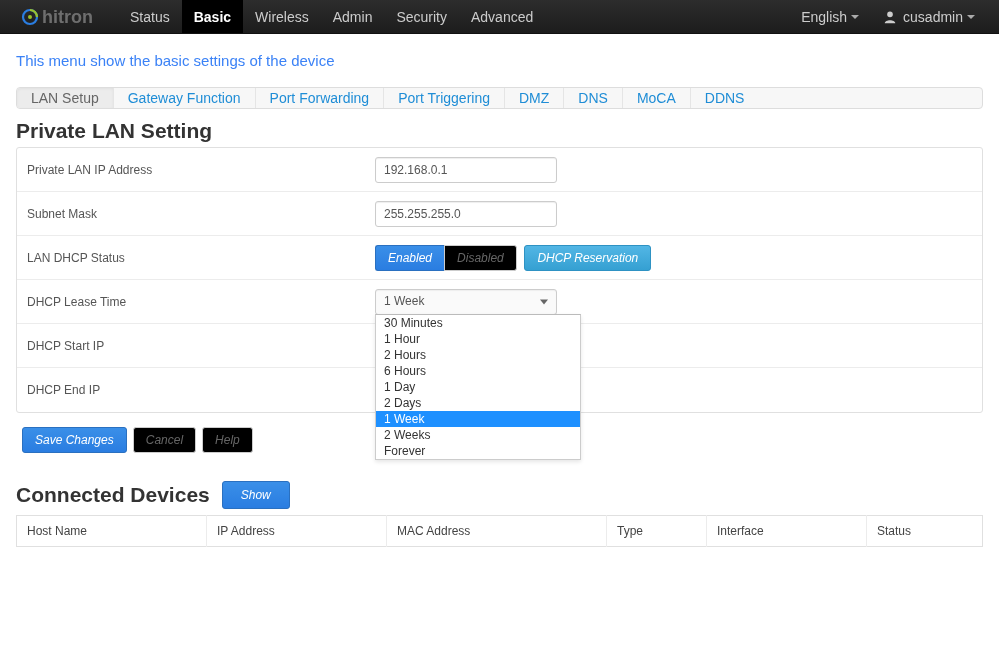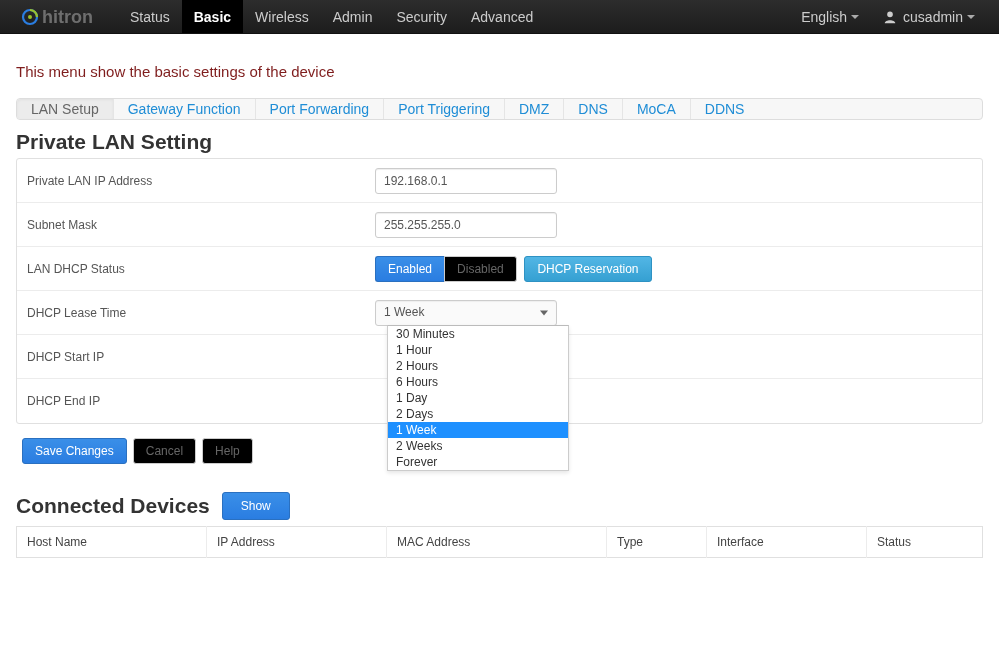--- a/index.html
+++ b/index.html
@@ -60,23 +60,22 @@
   h1.page-title {
     font-size: 40px;
     font-weight: bold;
     color: #333;
     margin-top: 12px;
     margin-bottom: 6px;
     letter-spacing: -0.5px;
   }
   .page-sub {
     font-size: 15px;
-    color: #7f1d1d;
+    color: #3b82f6;
     margin-bottom: 18px;
-    margin-top: 11px;
   }
   
   .tabs {
     display: flex;
     border: 1px solid #ddd;
     border-radius: 4px;
     background: #f7f7f7;
     padding: 0;
     margin-bottom: 8px;
   }
@@ -142,20 +141,21 @@
     justify-content: center;
     padding: 5px 12px;
     font-size: 12px;
     border-radius: 3px;
     border: 1px solid #ccc;
     background: #f5f5f5;
     color: #333;
     cursor: pointer;
     height: 26px;
     line-height: 1;
+    font-style: italic;
   }
   .btn-primary {
     background: #2a7de1;
     background-image: linear-gradient(to bottom, #3a8fe8, #2a7de1);
     border-color: #2a70c0;
     color: #fff;
   }
   .btn-info {
     background: #3aa7d9;
     background-image: linear-gradient(to bottom, #52b6e5, #35a0d2);
@@ -191,22 +191,22 @@
     top: 50%;
     transform: translateY(-50%);
     width: 0; height: 0;
     border-left: 4px solid transparent;
     border-right: 4px solid transparent;
     border-top: 5px solid #666;
   }
   .select-dropdown {
     position: absolute;
     top: 25px;
-    left: 12px;
-    width: 182px;
+    left: 0;
+    width: 206px;
     background: #fff;
     border: 1px solid #ccc;
     border-top: 1px solid #bbb;
     z-index: 100;
     box-shadow: 0 2px 4px rgba(0,0,0,0.1);
   }
   .select-option {
     padding: 1px 8px;
     font-size: 12px;
     color: #333;

